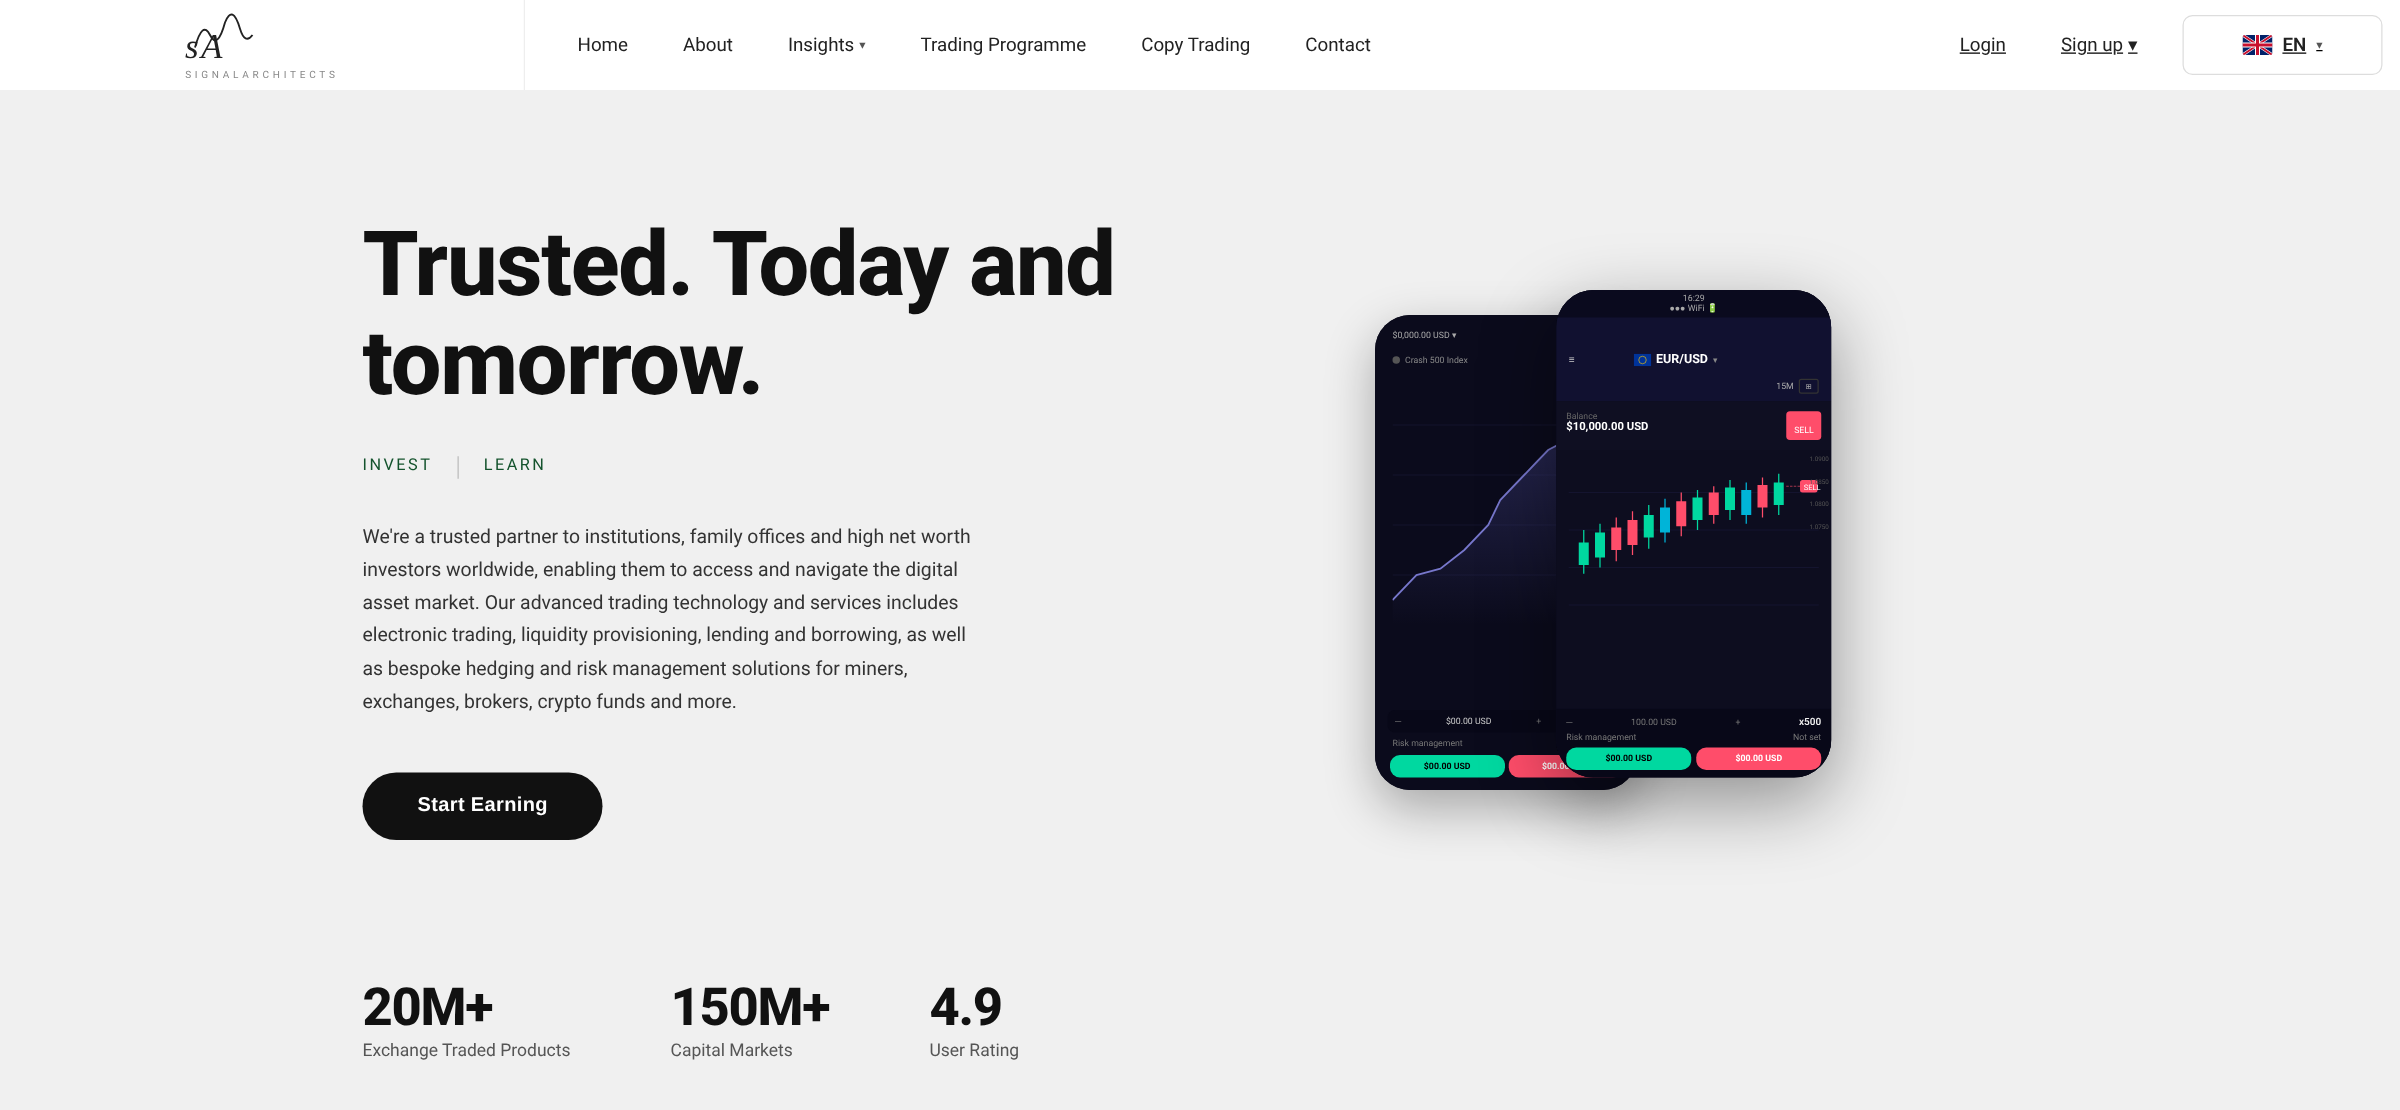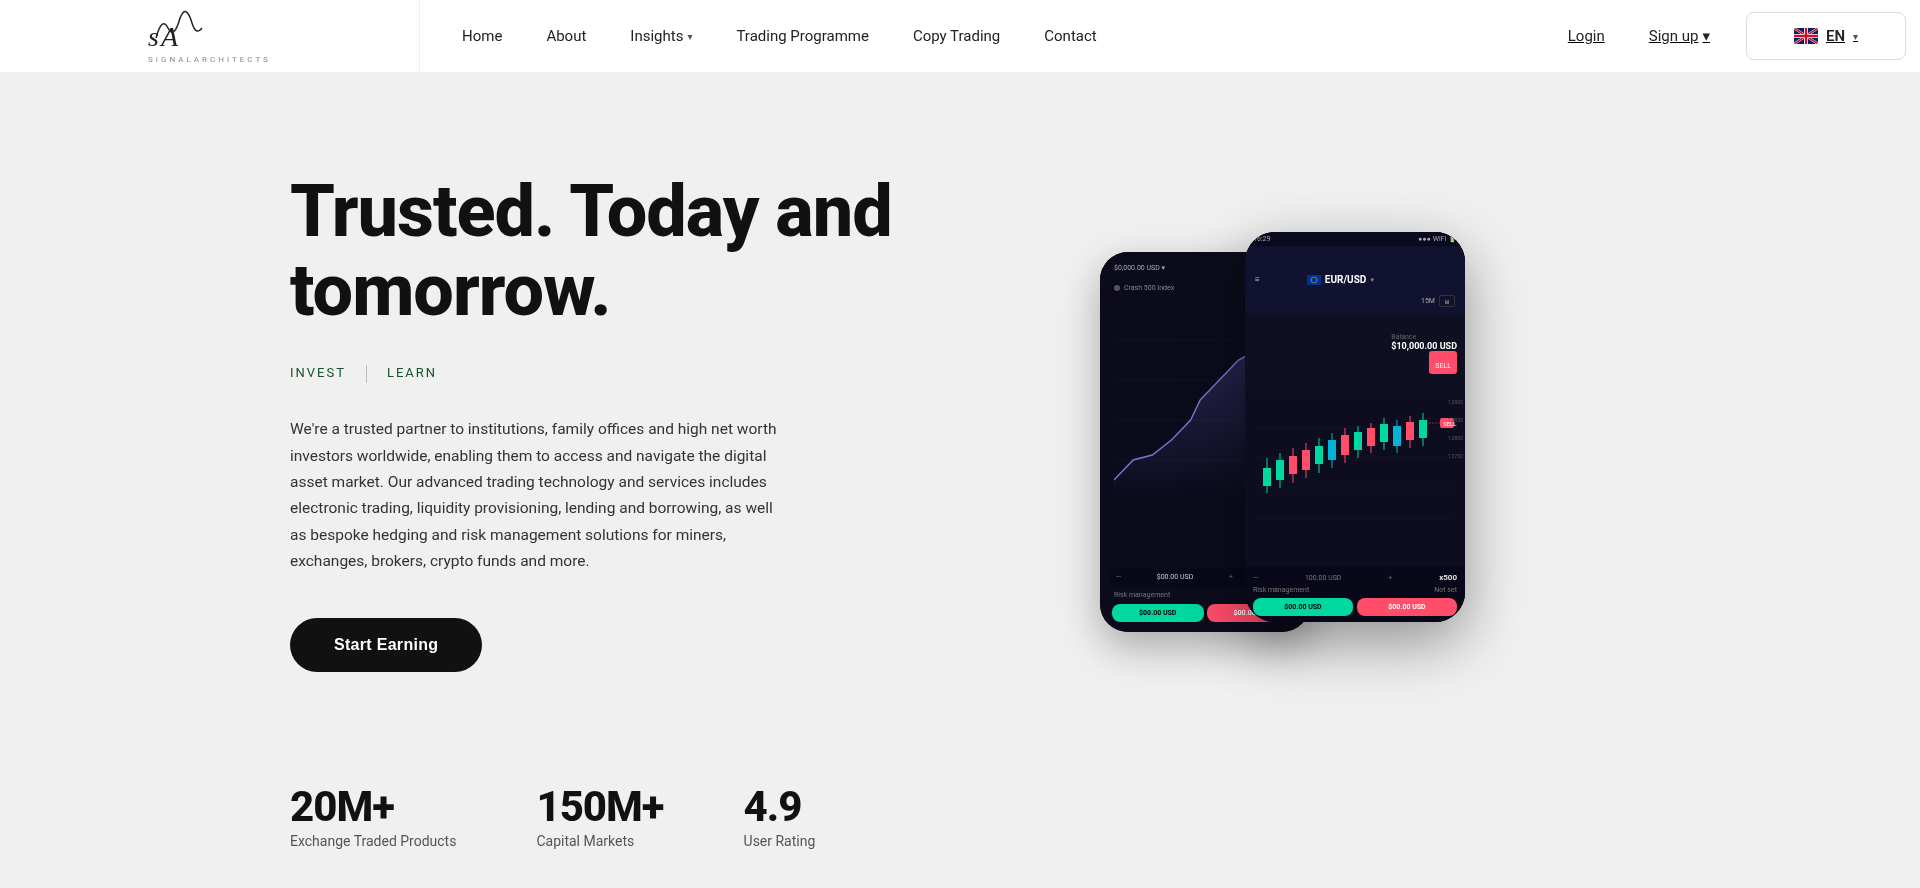--- a/index.html
+++ b/index.html
@@ -456,21 +456,21 @@
             <div class="btn-sell">$00.00 USD</div>
           </div>
         </div>
       </div>
     </div>
 
     <div class="phone phone-front">
       <div class="phone-screen">
         <div class="chart-front">
 
-          <div style="background:#0a0a1e;padding:3px 8px;display:flex;justify-content:space-between;align-items:flex-start;">
+          <div style="background:#0a0a1e;padding:3px 8px;display:flex;justify-content:space-between;align-items:center;flex-direction:column;">
             <span style="font-size:7px;color:#aaa;">16:29</span>
             <div style="display:flex;gap:2px;align-items:center;">
               <span style="font-size:7px;color:#aaa;">●●●</span>
               <span style="font-size:7px;color:#aaa;">WiFi</span>
               <span style="font-size:7px;color:#aaa;">🔋</span>
             </div>
           </div>
 
           <div class="phone-topbar">
             <span class="phone-topbar-text">≡</span>
@@ -483,21 +483,21 @@
               <span style="font-size:7px;color:#888;">▾</span>
             </div>
             <div style="display:flex;align-items:center;gap:4px;margin-top:43px;">
               <span style="font-size:7px;color:#aaa;">15M</span>
               <div style="width:16px;height:12px;border:1px solid #333;border-radius:2px;display:flex;align-items:center;justify-content:center;">
                 <span style="font-size:6px;color:#aaa;">⊞</span>
               </div>
             </div>
           </div>
 
-          <div style="padding:20px 8px;display:flex;justify-content:space-between;align-items:flex-end;background:#0f0f22;flex-direction:column;">
+          <div style="padding:8px 8px;display:flex;justify-content:space-between;align-items:flex-start;background:#0f0f22;">
             <div>
               <div style="font-size:7px;color:#666;">Balance</div>
               <div style="font-size:9px;color:#fff;font-weight:700;">$10,000.00 USD</div>
             </div>
             <div style="background:#ff4d6a;border-radius:3px;padding:2px 6px;">
               <span style="font-size:7px;color:#fff;">SELL</span>
             </div>
           </div>
 
           <div style="flex:1;background:#0d0d1f;padding:4px;position:relative;">

